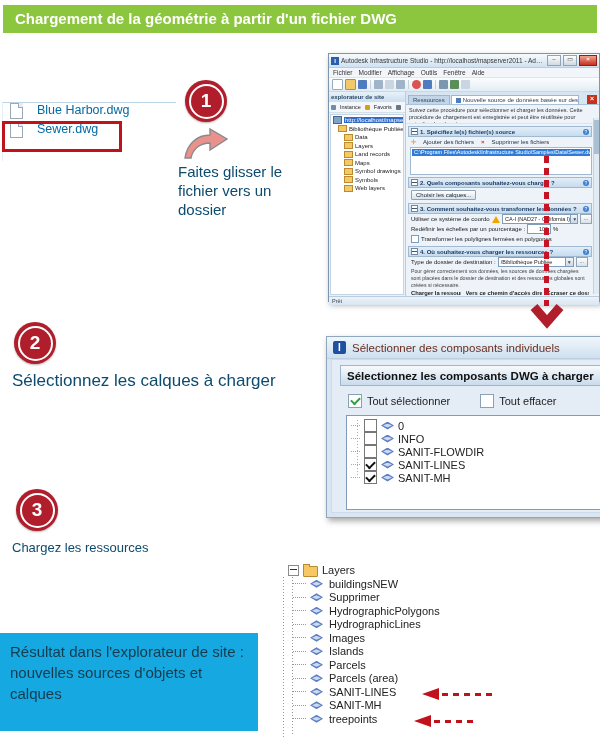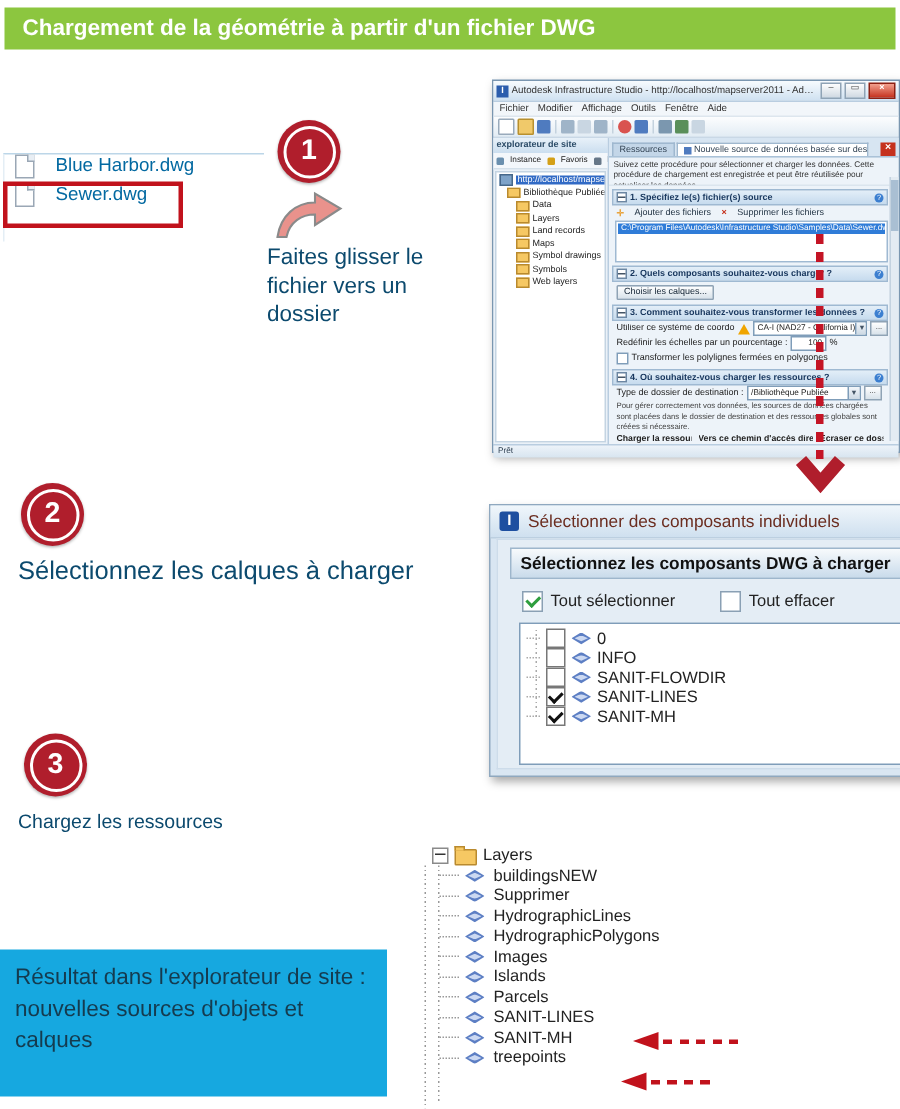--- a/index.html
+++ b/index.html
@@ -457,41 +457,46 @@
       <span>buildingsNEW</span>
     </div>
   <div class="trow">
       <span class="stub"></span>
       <span class="dia"></span>
       <span>Supprimer</span>
     </div>
   <div class="trow">
       <span class="stub"></span>
       <span class="dia"></span>
+      <span>HydrographicPolygons</span>
+    </div>
+  <div class="trow">
+      <span class="stub"></span>
+      <span class="dia"></span>
       <span>HydrographicLines</span>
     </div>
   <div class="trow">
       <span class="stub"></span>
       <span class="dia"></span>
-      <span>HydrographicPolygons</span>
-    </div>
-  <div class="trow">
-      <span class="stub"></span>
-      <span class="dia"></span>
       <span>Images</span>
     </div>
   <div class="trow">
       <span class="stub"></span>
       <span class="dia"></span>
       <span>Islands</span>
     </div>
   <div class="trow">
       <span class="stub"></span>
       <span class="dia"></span>
       <span>Parcels</span>
+    </div>
+  <div class="trow">
+      <span class="stub"></span>
+      <span class="dia"></span>
+      <span>Parcels (area)</span>
     </div>
   <div class="trow">
       <span class="stub"></span>
       <span class="dia"></span>
       <span>SANIT-LINES</span>
     </div>
   <div class="trow">
       <span class="stub"></span>
       <span class="dia"></span>
       <span>SANIT-MH</span>

